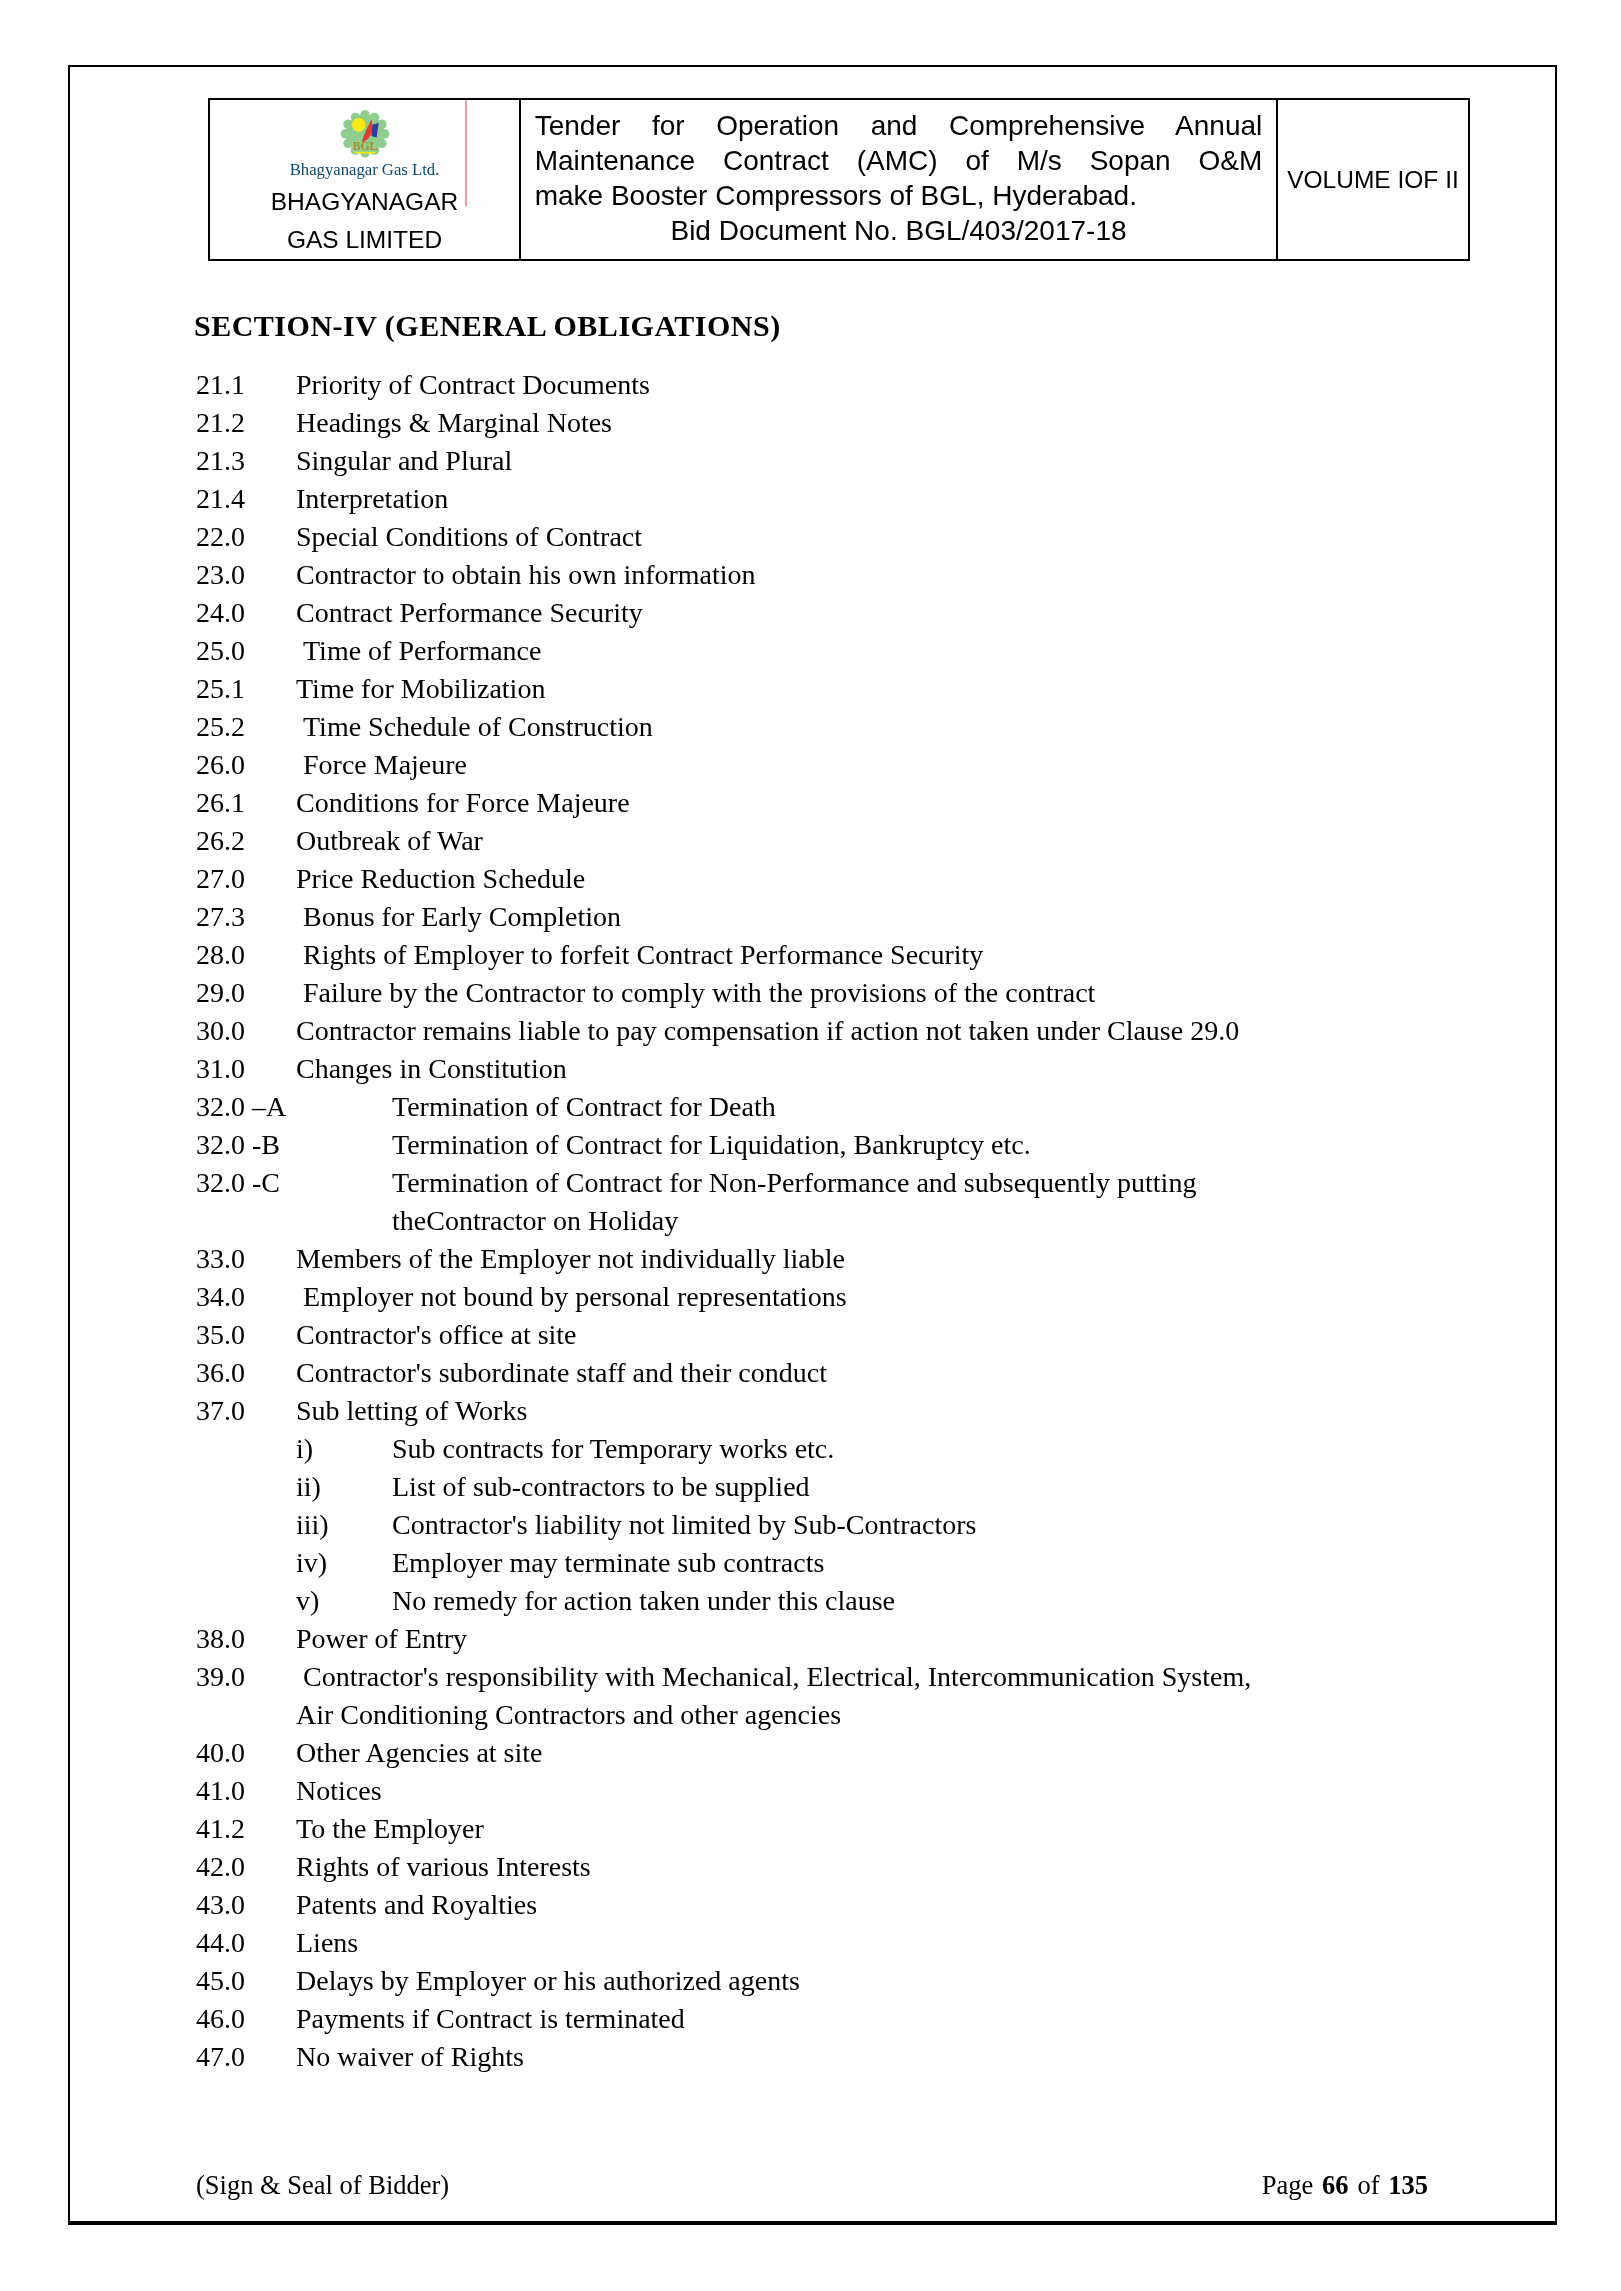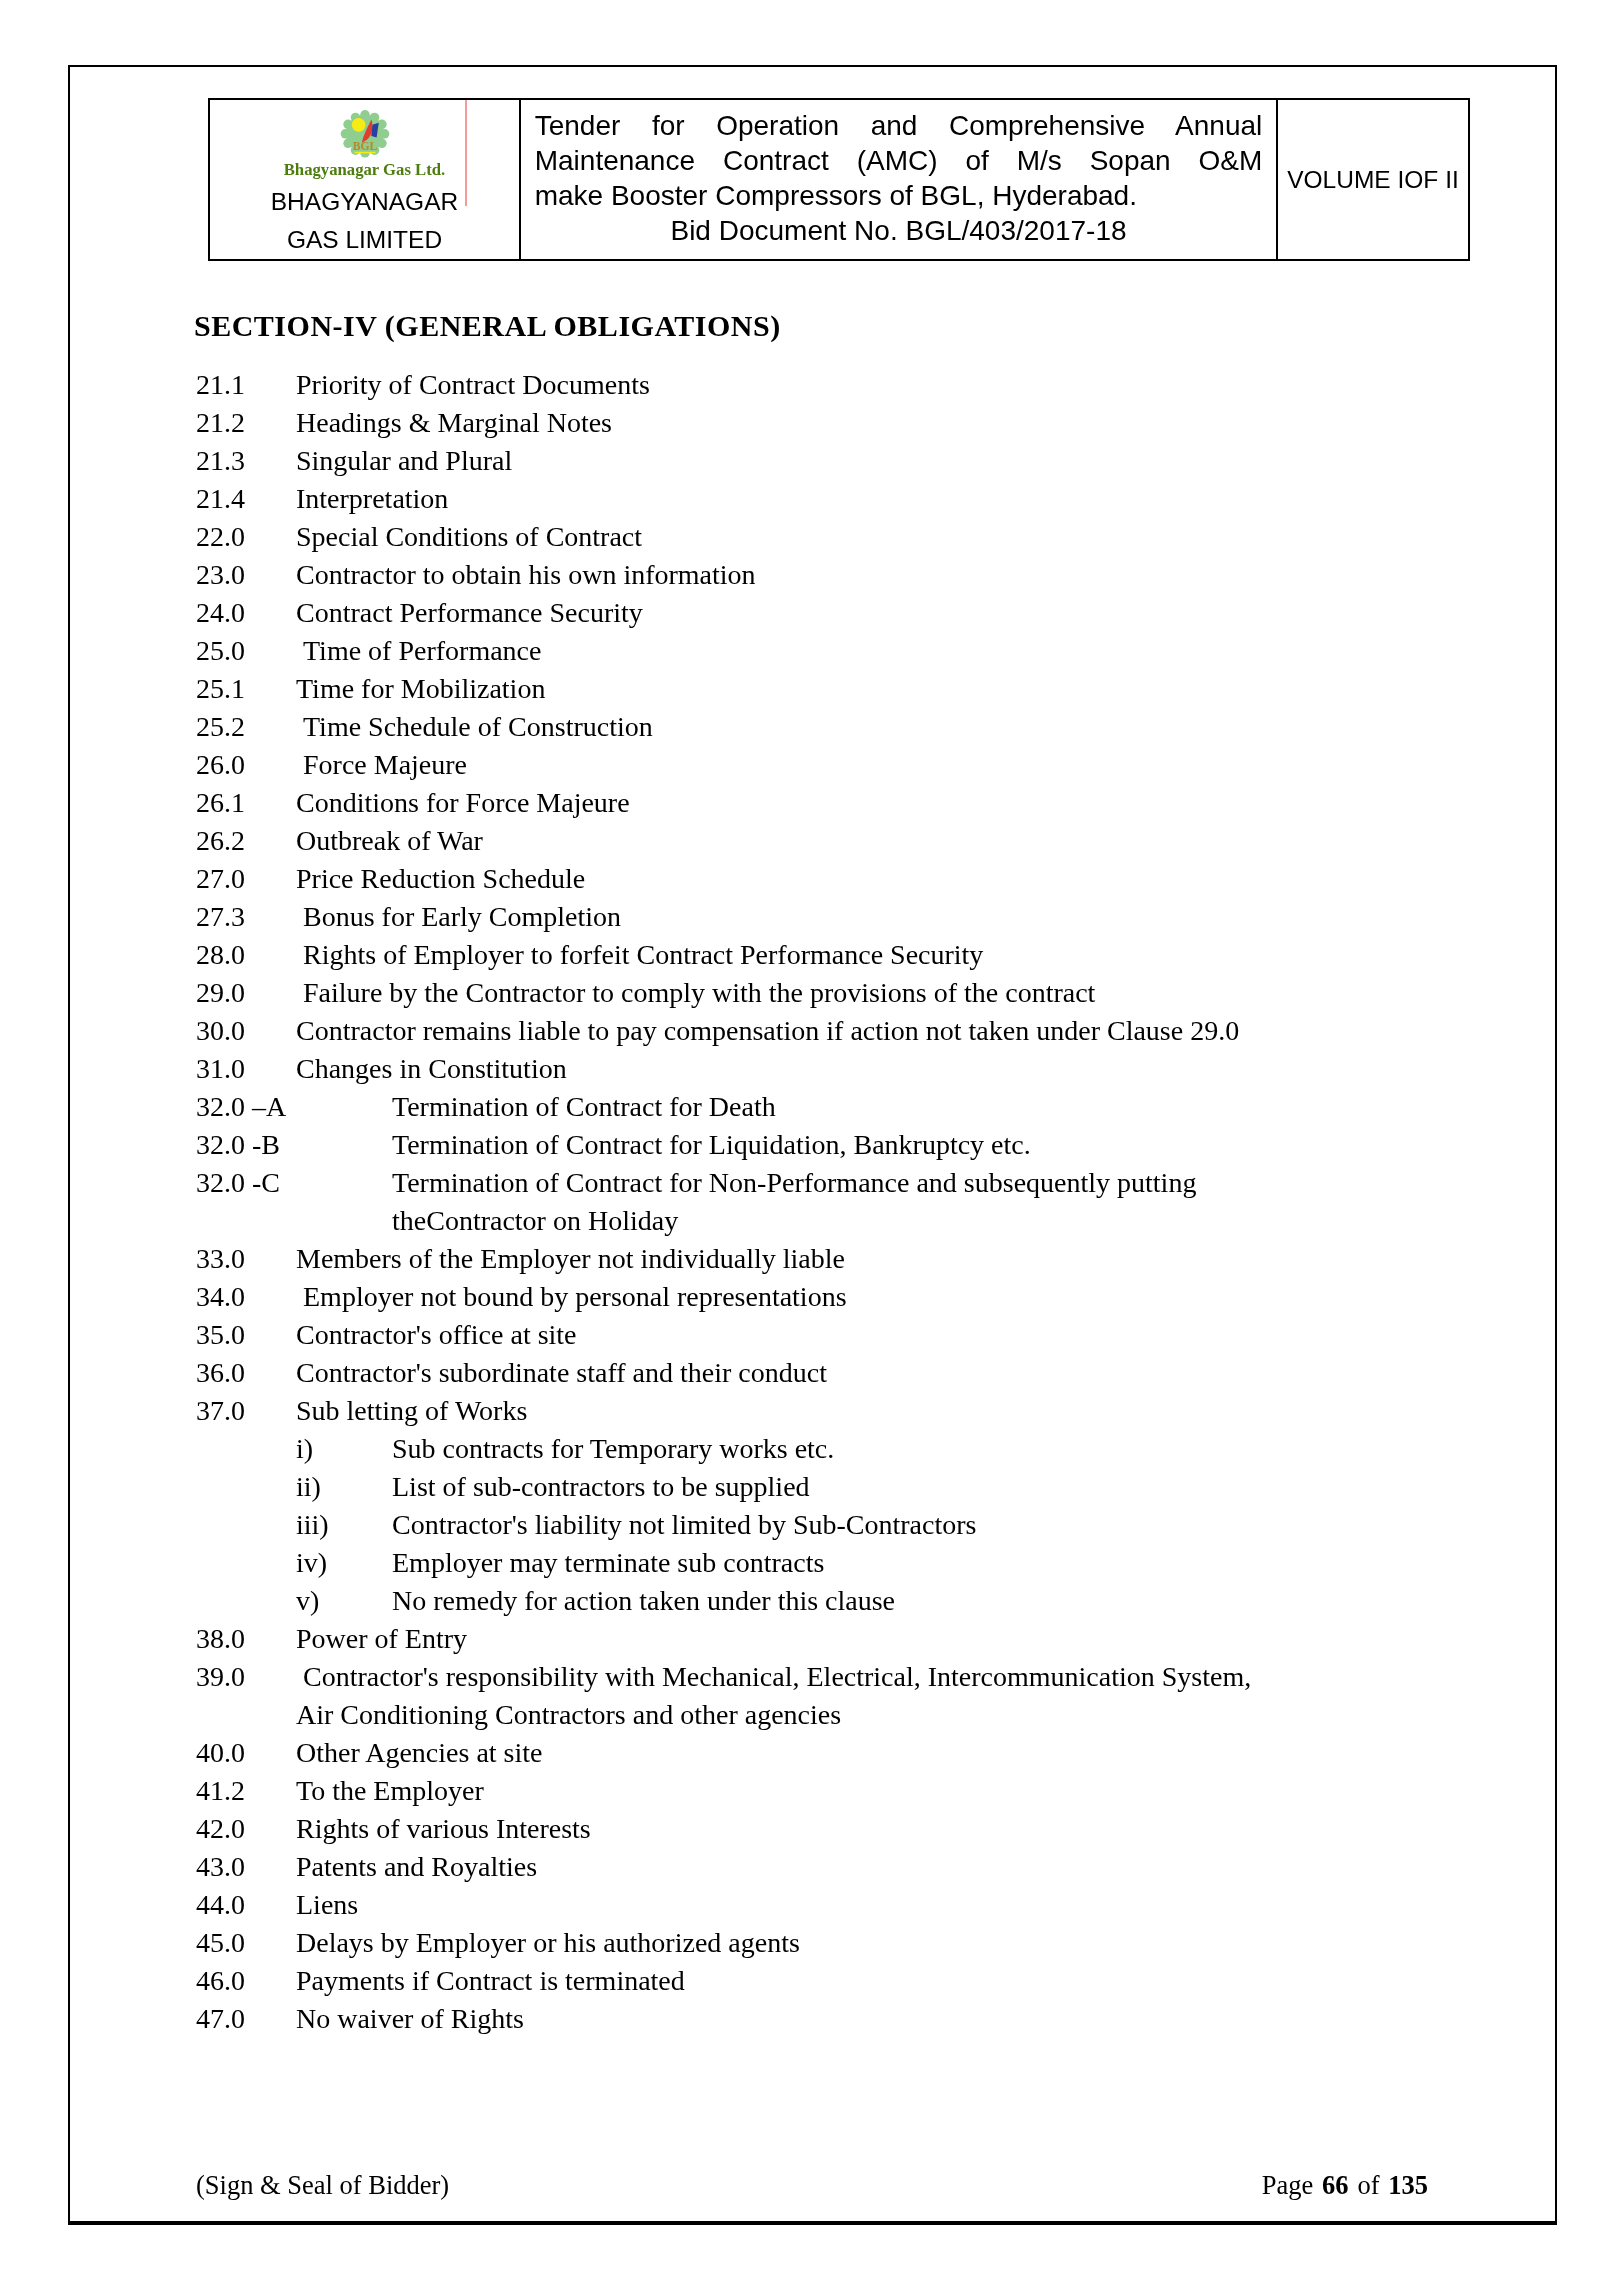--- a/index.html
+++ b/index.html
@@ -41,23 +41,22 @@
   }
   .red-artifact-line {
     position: absolute;
     right: 52px; top: 0;
     width: 2px; height: 106px;
     background: #f49a9a;
   }
   .logo-subtext {
     font-family: "Liberation Serif", serif;
     font-size: 16.7px; line-height: 17.6px;
-    color: #4d7c0f;
+    color: #0c4a6e;
     margin-top: 1px;
-    font-weight: bold;
   }
   .company-name {
     font-family: Liberation Sans, sans-serif;
     font-size: 24.5px; line-height: 38px;
     text-align: center;
     width: 227px;
     margin-top: 4.9px;
   }
   .title-cell {
     flex: 1;
@@ -312,20 +311,24 @@
   </div>
       <div class="toc-row">
     <span class="toc-num"></span>
     <span class="toc-text">Air Conditioning Contractors and other agencies</span>
   </div>
       <div class="toc-row">
     <span class="toc-num">40.0</span>
     <span class="toc-text">Other Agencies at site</span>
   </div>
       <div class="toc-row">
+    <span class="toc-num">41.0</span>
+    <span class="toc-text">Notices</span>
+  </div>
+      <div class="toc-row">
     <span class="toc-num">41.2</span>
     <span class="toc-text">To the Employer</span>
   </div>
       <div class="toc-row">
     <span class="toc-num">42.0</span>
     <span class="toc-text">Rights of various Interests</span>
   </div>
       <div class="toc-row">
     <span class="toc-num">43.0</span>
     <span class="toc-text">Patents and Royalties</span>

